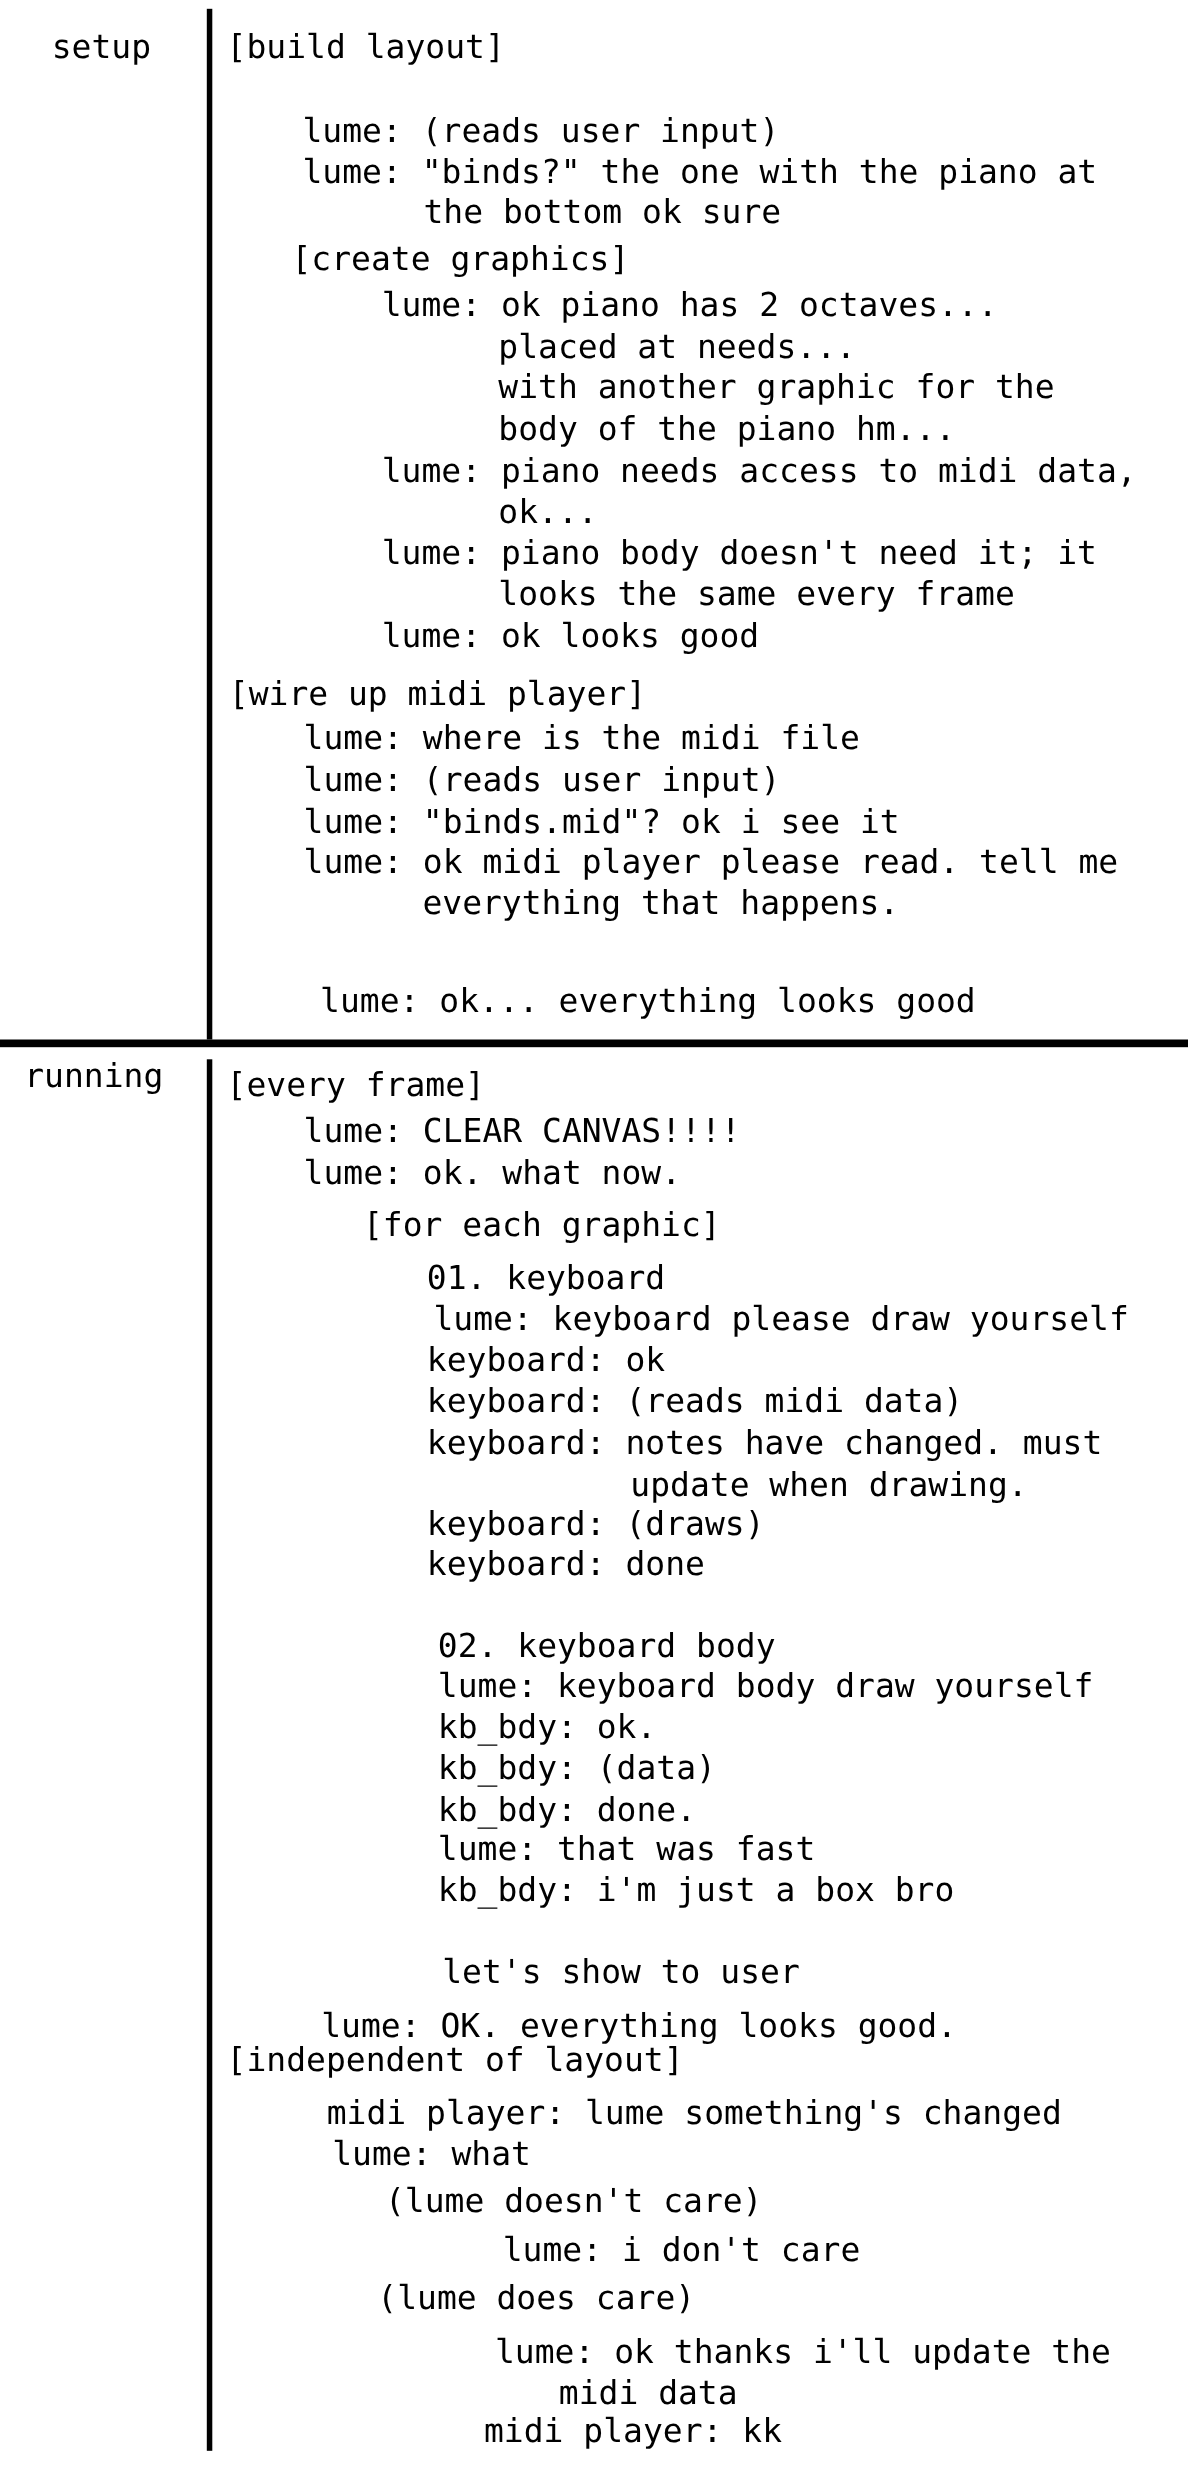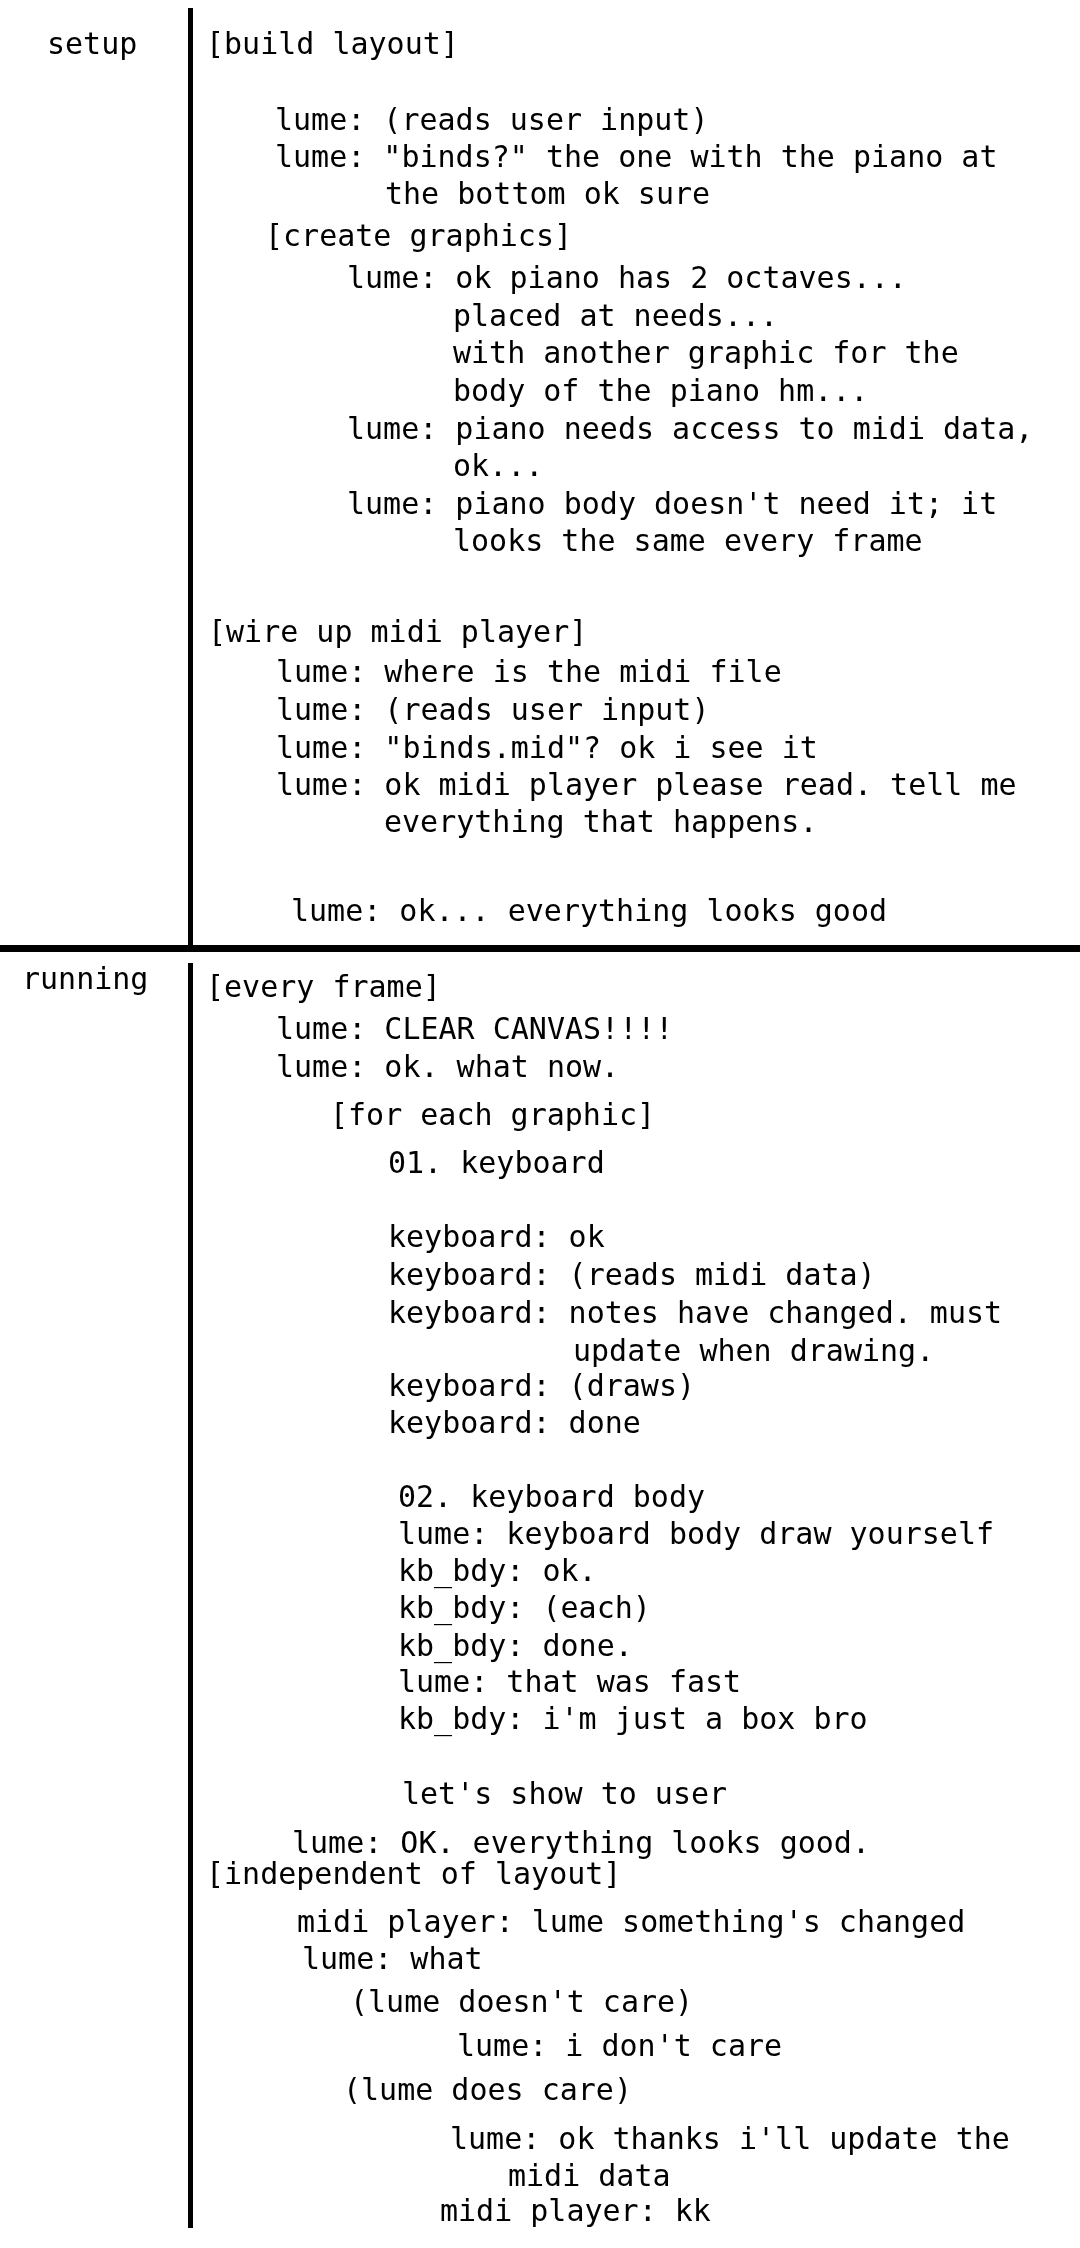--- a/index.html
+++ b/index.html
@@ -40,43 +40,45 @@
   <div class="ln" style="left:385px;top:179px">the bottom ok sure</div>
   <div class="ln" style="left:265px;top:221px">[create graphics]</div>
   <div class="ln" style="left:347px;top:263px">lume: ok piano has 2 octaves...</div>
   <div class="ln" style="left:453px;top:301px">placed at needs...</div>
   <div class="ln" style="left:453px;top:338px">with another graphic for the</div>
   <div class="ln" style="left:453px;top:376px">body of the piano hm...</div>
   <div class="ln" style="left:347px;top:414px">lume: piano needs access to midi data,</div>
   <div class="ln" style="left:453px;top:451px">ok...</div>
   <div class="ln" style="left:347px;top:489px">lume: piano body doesn't need it; it</div>
   <div class="ln" style="left:453px;top:526px">looks the same every frame</div>
+  <div class="ln" style="left:347px;top:564px">lume: ok looks good</div>
   <div class="ln" style="left:208px;top:617px">[wire up midi player]</div>
   <div class="ln" style="left:276px;top:657px">lume: where is the midi file</div>
   <div class="ln" style="left:276px;top:695px">lume: (reads user input)</div>
   <div class="ln" style="left:276px;top:733px">lume: "binds.mid"? ok i see it</div>
   <div class="ln" style="left:276px;top:770px">lume: ok midi player please read. tell me</div>
   <div class="ln" style="left:384px;top:807px">everything that happens.</div>
   <div class="ln" style="left:291px;top:896px">lume: ok... everything looks good</div>
 
   <div class="ln" style="left:206px;top:972px">[every frame]</div>
   <div class="ln" style="left:276px;top:1014px">lume: CLEAR CANVAS!!!!</div>
   <div class="ln" style="left:276px;top:1052px">lume: ok. what now.</div>
   <div class="ln" style="left:330px;top:1100px">[for each graphic]</div>
   <div class="ln" style="left:388px;top:1148px">01. keyboard</div>
+  <div class="ln" style="left:394px;top:1185px">lume: keyboard please draw yourself</div>
   <div class="ln" style="left:388px;top:1222px">keyboard: ok</div>
   <div class="ln" style="left:388px;top:1260px">keyboard: (reads midi data)</div>
   <div class="ln" style="left:388px;top:1298px">keyboard: notes have changed. must</div>
   <div class="ln" style="left:573px;top:1336px">update when drawing.</div>
   <div class="ln" style="left:388px;top:1371px">keyboard: (draws)</div>
   <div class="ln" style="left:388px;top:1408px">keyboard: done</div>
   <div class="ln" style="left:398px;top:1482px">02. keyboard body</div>
   <div class="ln" style="left:398px;top:1519px">lume: keyboard body draw yourself</div>
   <div class="ln" style="left:398px;top:1556px">kb_bdy: ok.</div>
-  <div class="ln" style="left:398px;top:1593px">kb_bdy: (each)</div>
+  <div class="ln" style="left:398px;top:1593px">kb_bdy: (data)</div>
   <div class="ln" style="left:398px;top:1631px">kb_bdy: done.</div>
   <div class="ln" style="left:398px;top:1667px">lume: that was fast</div>
   <div class="ln" style="left:398px;top:1704px">kb_bdy: i'm just a box bro</div>
   <div class="ln" style="left:292px;top:1828px">lume: OK. everything looks good.</div>
   <div class="ln" style="left:402px;top:1779px">let's show to user</div>
   <div class="ln" style="left:206px;top:1859px">[independent of layout]</div>
   <div class="ln" style="left:297px;top:1907px">midi player: lume something's changed</div>
   <div class="ln" style="left:302px;top:1944px">lume: what</div>
   <div class="ln" style="left:350px;top:1987px">(lume doesn't care)</div>
   <div class="ln" style="left:457px;top:2031px">lume: i don't care</div>

